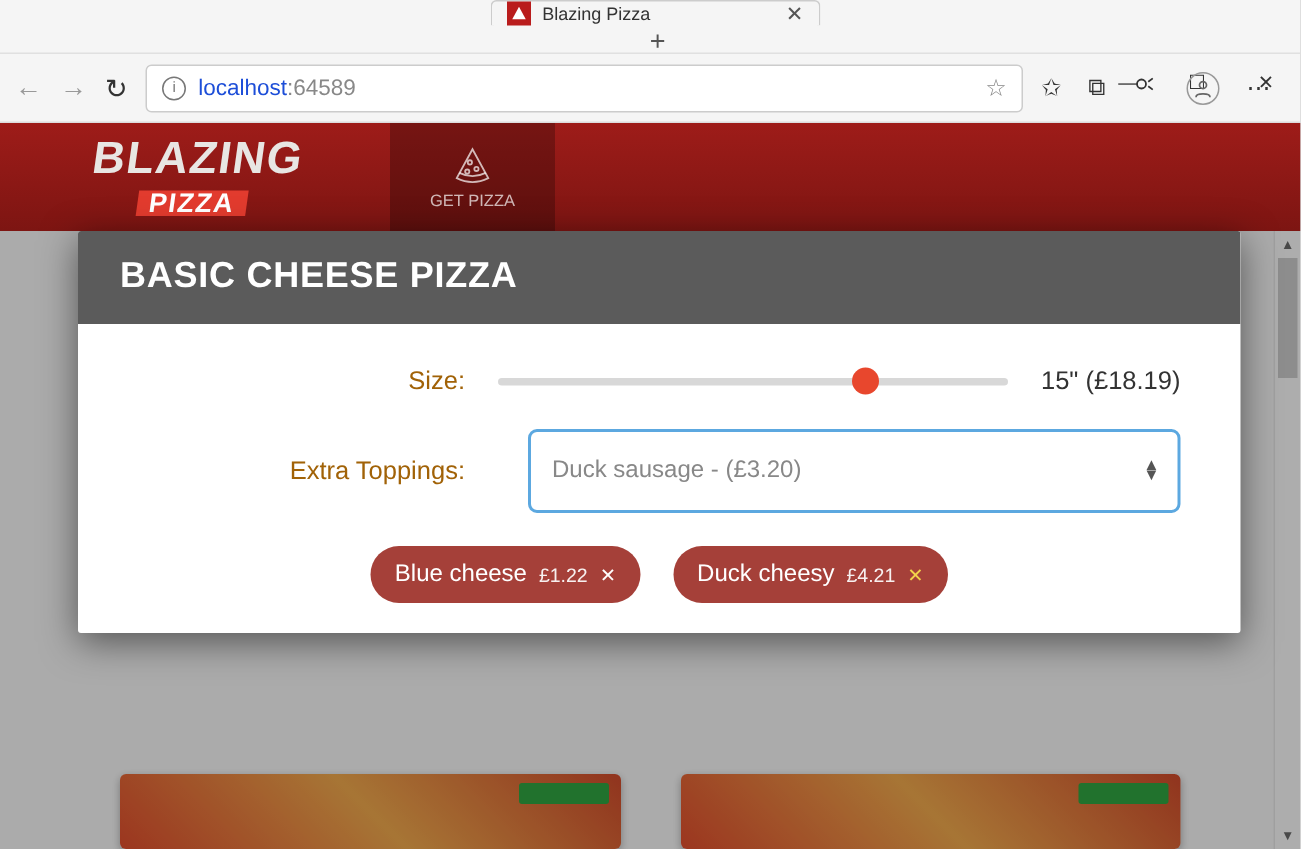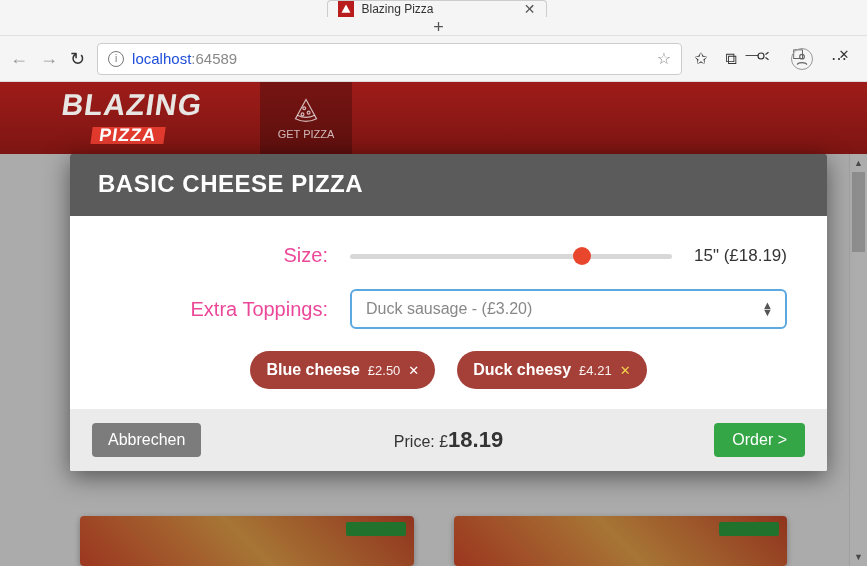--- a/index.html
+++ b/index.html
@@ -25,52 +25,52 @@
   .url-text .host { color: #1d4ed8; }
   .star { margin-left: auto; color: #888; font-size: 16px; }
   .toolbar-right { display: flex; gap: 18px; align-items: center; color: #333; font-size: 16px; padding-right: 8px; }
   .toolbar-right .person { width: 22px; height: 22px; border: 1px solid #999; border-radius: 50%; display: flex; align-items: center; justify-content: center; font-size: 12px; }
   .dots { letter-spacing: 2px; }
   
   
   .appheader { height: 72px; background: linear-gradient(#9e1c19, #7d1512); display: flex; align-items: center; padding-left: 60px; position: relative; }
   .logo { font-family: Impact, "Arial Black", sans-serif; font-weight: 900; color: #e8e6e3; font-size: 30px; letter-spacing: 1px; transform: skew(-8deg); line-height: 0.85; text-align: center; }
   .logo .l2 { font-size: 18px; background: #e23b2e; color: #fff; padding: 1px 8px; display: inline-block; }
-  .getpizza { position: absolute; left: 260px; top: 0; bottom: 0; width: 92px; background: rgba(0,0,0,0.25); display: flex; flex-direction: column; align-items: center; justify-content: center; color: rgba(255,255,255,0.7); font-size: 11px; gap: 4px; }
+  .getpizza { position: absolute; left: 260px; top: 0; bottom: 0; width: 110px; background: rgba(0,0,0,0.25); display: flex; flex-direction: column; align-items: center; justify-content: center; color: rgba(255,255,255,0.7); font-size: 11px; gap: 4px; }
   .pizza-icon { width: 28px; height: 28px; }
   
   
   .content { position: relative; height: 412px; background: #eee; }
   .scrollbar { position: absolute; right: 0; top: 0; bottom: 0; width: 18px; background: #f0f0f0; border-left: 1px solid #ddd; }
   .scrollbar .thumb { position: absolute; top: 18px; left: 2px; right: 2px; height: 80px; background: #c4c4c4; }
   .scrollbar .arrow { position: absolute; left: 0; right: 0; height: 18px; display: flex; align-items: center; justify-content: center; font-size: 9px; color: #666; }
   .sbtop { top: 0; } .sbbot { bottom: 0; }
   .cardstrip { position: absolute; bottom: 0; left: 80px; right: 80px; height: 50px; display: flex; gap: 40px; }
   .card { flex: 1; background: linear-gradient(45deg, #d84b2c, #e8a34a, #c9482a); border-radius: 4px; position: relative; box-shadow: 0 2px 6px rgba(0,0,0,0.3); }
   .card .badge { position: absolute; right: 8px; top: 6px; background: #2e9e3f; height: 14px; width: 60px; border-radius: 2px; }
   
   
   .overlay { position: absolute; inset: 0; background: rgba(0,0,0,0.28); }
-  .modal { position: absolute; left: 70px; right: 40px; top: 0; background: #fff; box-shadow: 0 6px 24px rgba(0,0,0,0.5); border-radius: 2px; overflow: hidden; }
+  .modal { position: absolute; left: 52px; right: 40px; top: 0; background: #fff; box-shadow: 0 6px 24px rgba(0,0,0,0.5); border-radius: 2px; overflow: hidden; }
   .modal-head { background: #5b5b5b; color: #fff; padding: 16px 28px 18px; }
   .modal-title { font-size: 24px; font-weight: 700; letter-spacing: 0.5px; }
   .modal-sub { font-size: 16px; color: #f2d58a; margin-top: 4px; }
   .modal-body { padding: 28px 40px 20px; }
   .row { display: flex; align-items: center; margin-bottom: 22px; }
-  .row-label { width: 240px; text-align: right; padding-right: 22px; font-size: 20px; color: #ec4899; }
+  .row-label { width: 240px; text-align: right; padding-right: 22px; font-size: 17px; color: #a16207; }
   .slider-wrap { flex: 1; display: flex; align-items: center; gap: 22px; }
   .slider { flex: 1; position: relative; height: 20px; }
   .track { position: absolute; left: 0; right: 0; top: 8px; height: 5px; background: #d8d8d8; border-radius: 3px; }
   .thumb2 { position: absolute; top: 1px; left: 72%; width: 18px; height: 18px; background: #e8472d; border-radius: 50%; transform: translateX(-50%); }
   .size-text { font-size: 17px; color: #333; white-space: nowrap; }
-  .select { flex: 1; height: 40px; border: 2px solid #5ca8e0; border-radius: 6px; display: flex; align-items: center; padding: 0 14px; color: #888; font-size: 16px; background: #fff; position: relative; }
+  .select { flex: 1; height: 56px; border: 2px solid #5ca8e0; border-radius: 6px; display: flex; align-items: center; padding: 0 14px; color: #888; font-size: 16px; background: #fff; position: relative; margin-left: 20px; }
   .select-caret { position: absolute; right: 12px; color: #555; font-size: 11px; line-height: 7px; }
   .chips { display: flex; justify-content: center; gap: 22px; margin-top: 6px; }
   .chip { background: #a54039; color: #fff; padding: 10px 16px; border-radius: 22px; display: flex; align-items: center; gap: 8px; font-size: 16px; }
-  .chip .name { font-weight: 700; text-align: center; }
+  .chip .name { font-weight: 400; text-align: center; }
   .chip .price { font-size: 13px; opacity: 0.92; }
   .chip .x { font-size: 13px; cursor: pointer; }
   .chip.alt .x { color: #f2d24a; }
   .modal-foot { background: #ebebeb; padding: 14px 22px; display: flex; align-items: center; }
   .btn { padding: 8px 16px; border-radius: 4px; font-size: 16px; cursor: pointer; border: none; }
   .btn-cancel { background: #7c7c7c; color: #fff; }
   .btn-order { background: #34a646; color: #fff; margin-left: auto; padding: 8px 18px; }
   .pricewrap { position: absolute; left: 50%; transform: translateX(-50%); font-size: 16px; color: #333; }
   .pricewrap .big { font-size: 22px; font-weight: 700; }
   
@@ -177,31 +177,24 @@
       <div class="row">
         <div class="row-label">Extra Toppings:</div>
         <div class="select">
           <span>Duck sausage - (£3.20)</span>
           <span class="select-caret">▲<br>▼</span>
         </div>
       </div>
       <div class="chips">
         <div class="chip">
           <span class="name">Blue cheese</span>
-          <span class="price">£2.50</span>
+          <span class="price">£1.22</span>
           <span class="x">✕</span>
         </div>
         <div class="chip alt">
           <span class="name">Duck cheesy</span>
           <span class="price">£4.21</span>
           <span class="x">✕</span>
         </div>
       </div>
     </div>
-    <div class="modal-foot" style="position:relative;">
-      <button class="btn btn-cancel">Abbrechen</button>
-      <span class="pricewrap">
-        <span>Price: £</span><span class="big">18.19</span>
-      </span>
-      <button class="btn btn-order">Order &gt;</button>
-    </div>
   </div>
 </div>
 
 </body></html>

